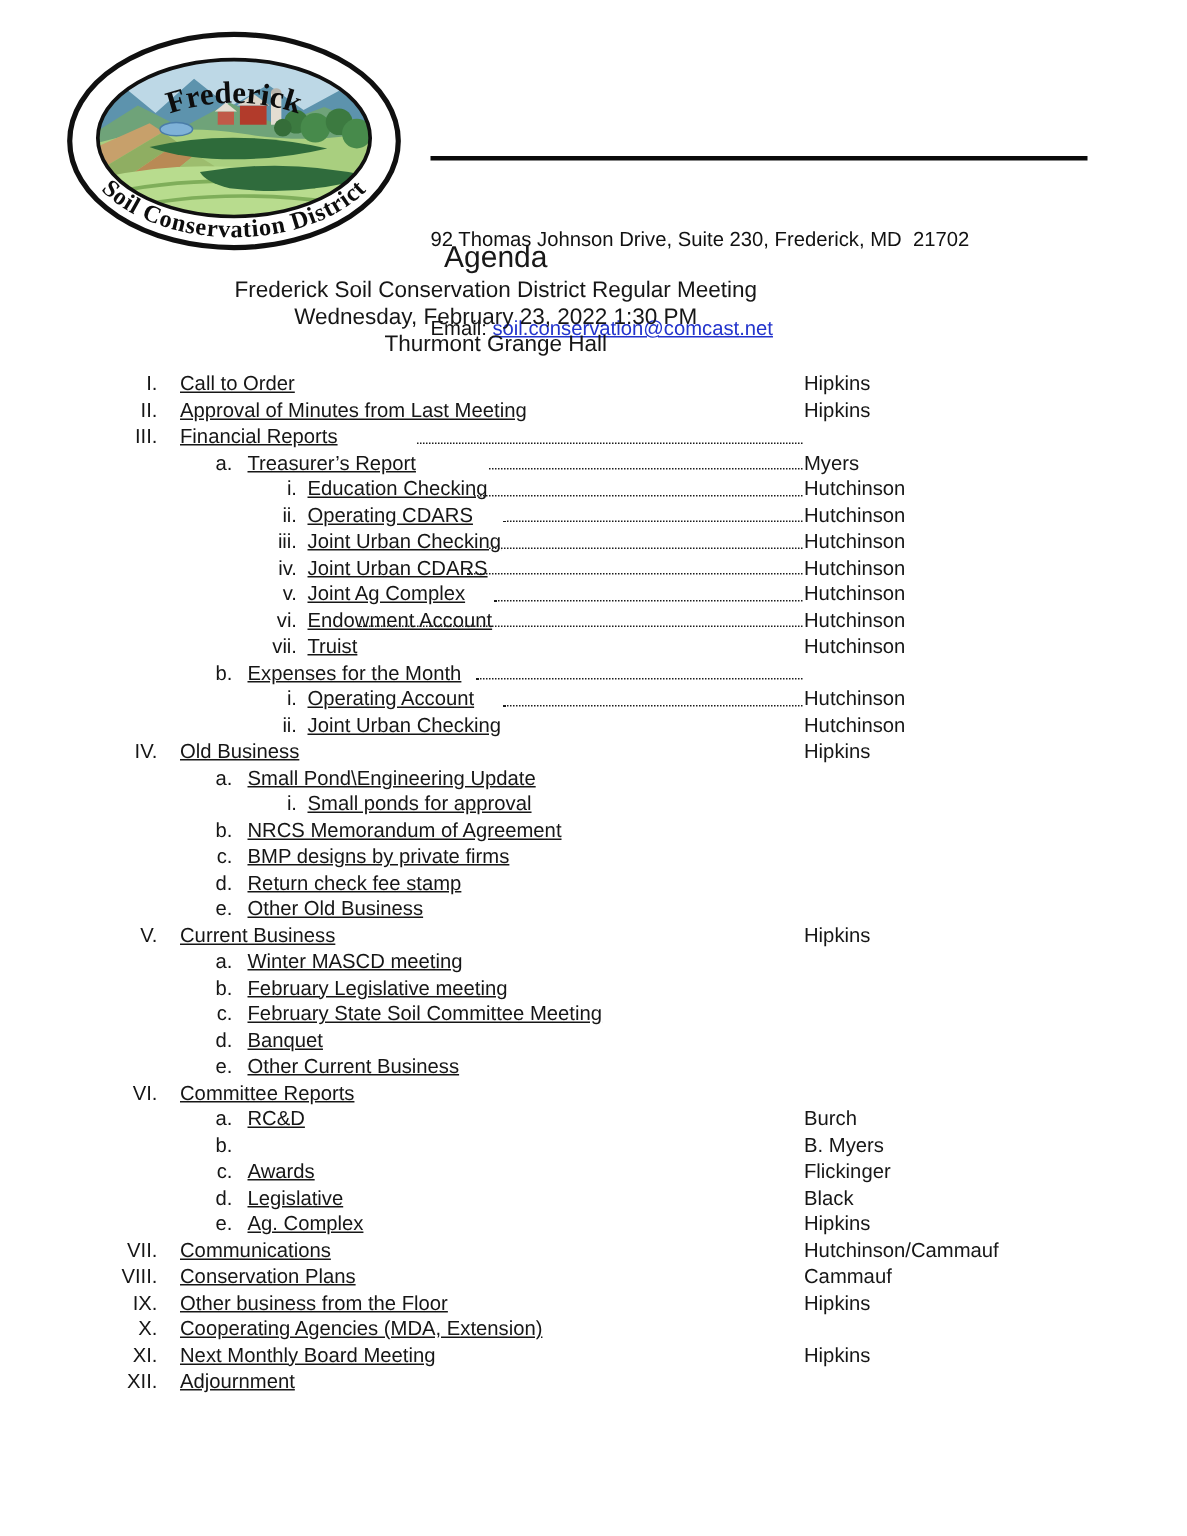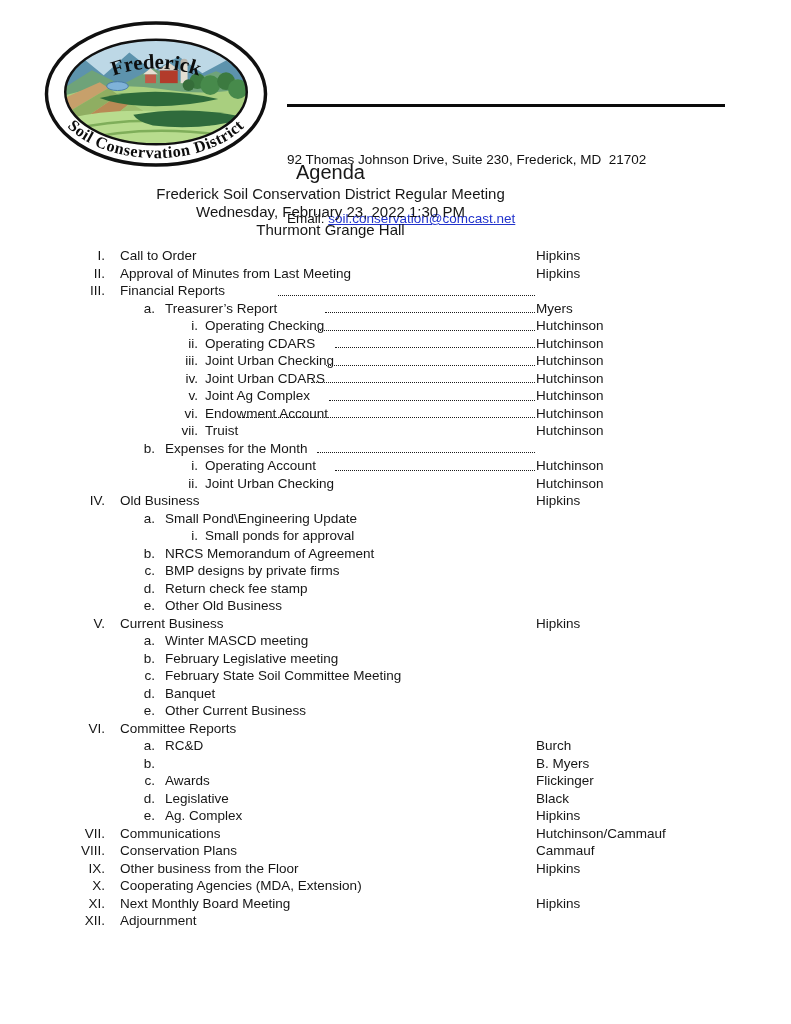--- a/index.html
+++ b/index.html
@@ -24,21 +24,21 @@
   .titleblock .doc-title { font-size:20px; line-height:25px; font-weight:400; color:#181818; }
   .titleblock .sub { font-size:15px; line-height:18px; color:#161616; }
 
   
   .list { position:absolute; left:65px; top:247px; width:665px; }
   .row { display:flex; align-items:flex-start; height:17.5px; font-size:13.5px; line-height:17px; }
   .marker { flex:none; text-align:right; white-space:pre; }
   .lvl0 .marker { width:40px;  margin-right:15px; }
   .lvl1 .marker { width:90px;  margin-right:10px; }
   .lvl2 .marker { width:133px; margin-right:7px;  }
-  .text { flex:none; white-space:pre; }
+  .text { flex:none; white-space:pre;text-decoration:underline; }
   .leader { flex:1 1 auto; position:relative; min-width:0; }
   .leader.dots::after {
     content:""; position:absolute; left:1px; right:1px; bottom:4px;
     border-bottom:1.7px dotted #1c1c1c;
   }
   .presenter { flex:none; width:194px; white-space:pre; }
 </style>
 </head>
 <body>
 
@@ -132,21 +132,21 @@
       <span class="presenter"></span>
     </div>
       <div class="row lvl1">
       <span class="marker">a.</span>
       <span class="text">Treasurer’s Report</span>
       <span class="leader dots"></span>
       <span class="presenter">Myers</span>
     </div>
       <div class="row lvl2">
       <span class="marker">i.</span>
-      <span class="text">Operating Checking</span>
+      <span class="text">Education Checking</span>
       <span class="leader dots"></span>
       <span class="presenter">Hutchinson</span>
     </div>
       <div class="row lvl2">
       <span class="marker">ii.</span>
       <span class="text">Operating CDARS</span>
       <span class="leader dots"></span>
       <span class="presenter">Hutchinson</span>
     </div>
       <div class="row lvl2">

